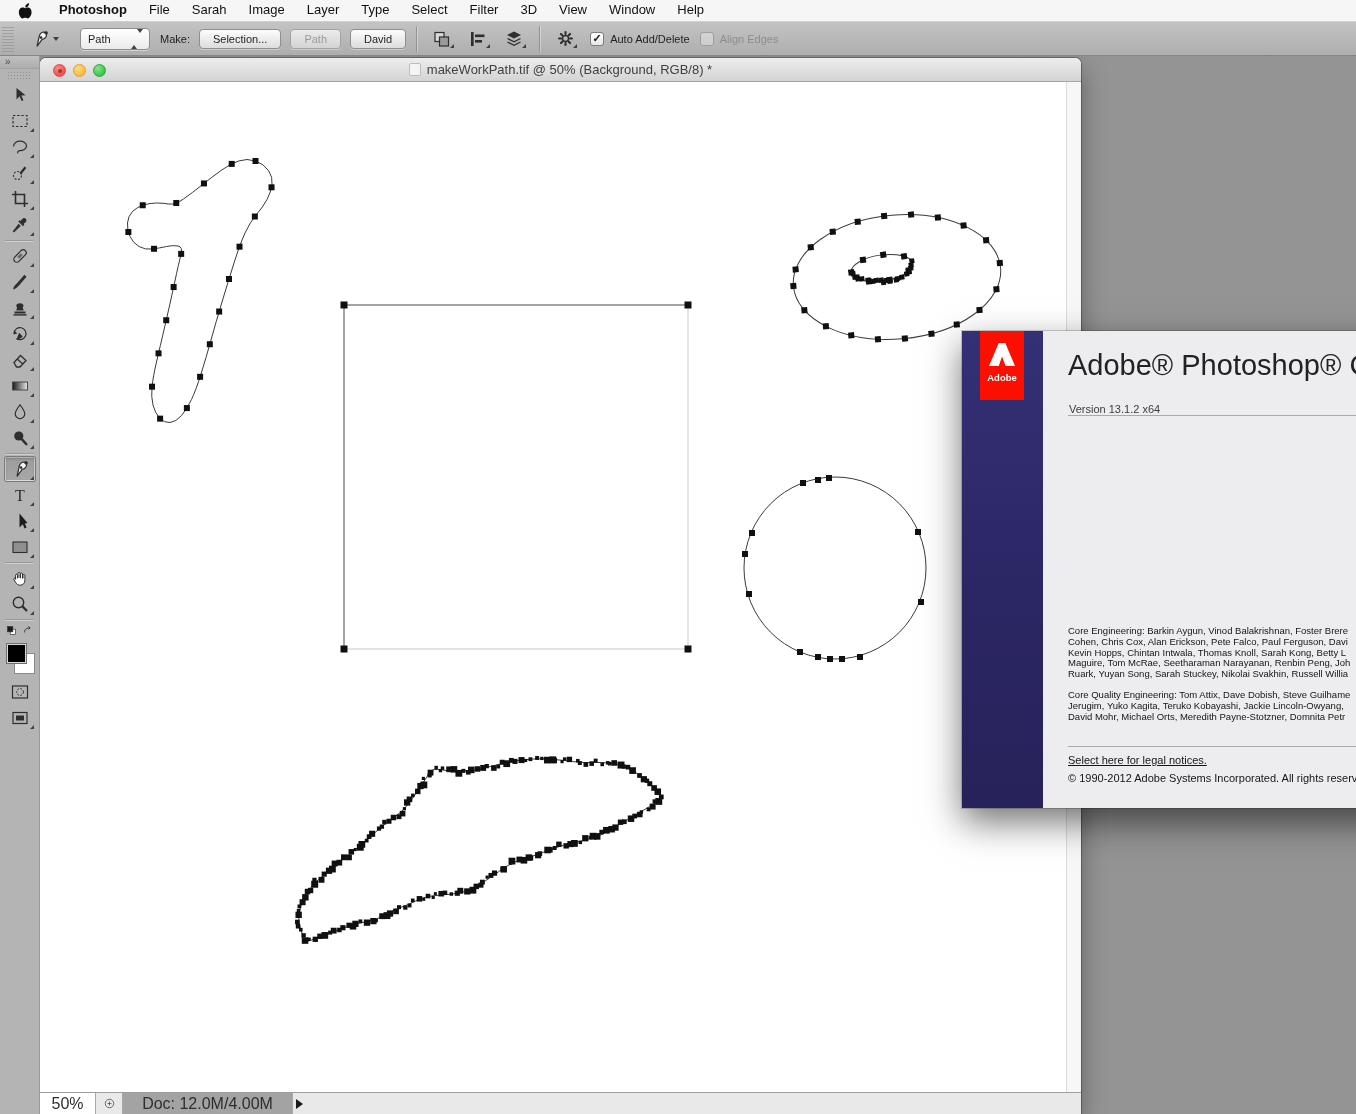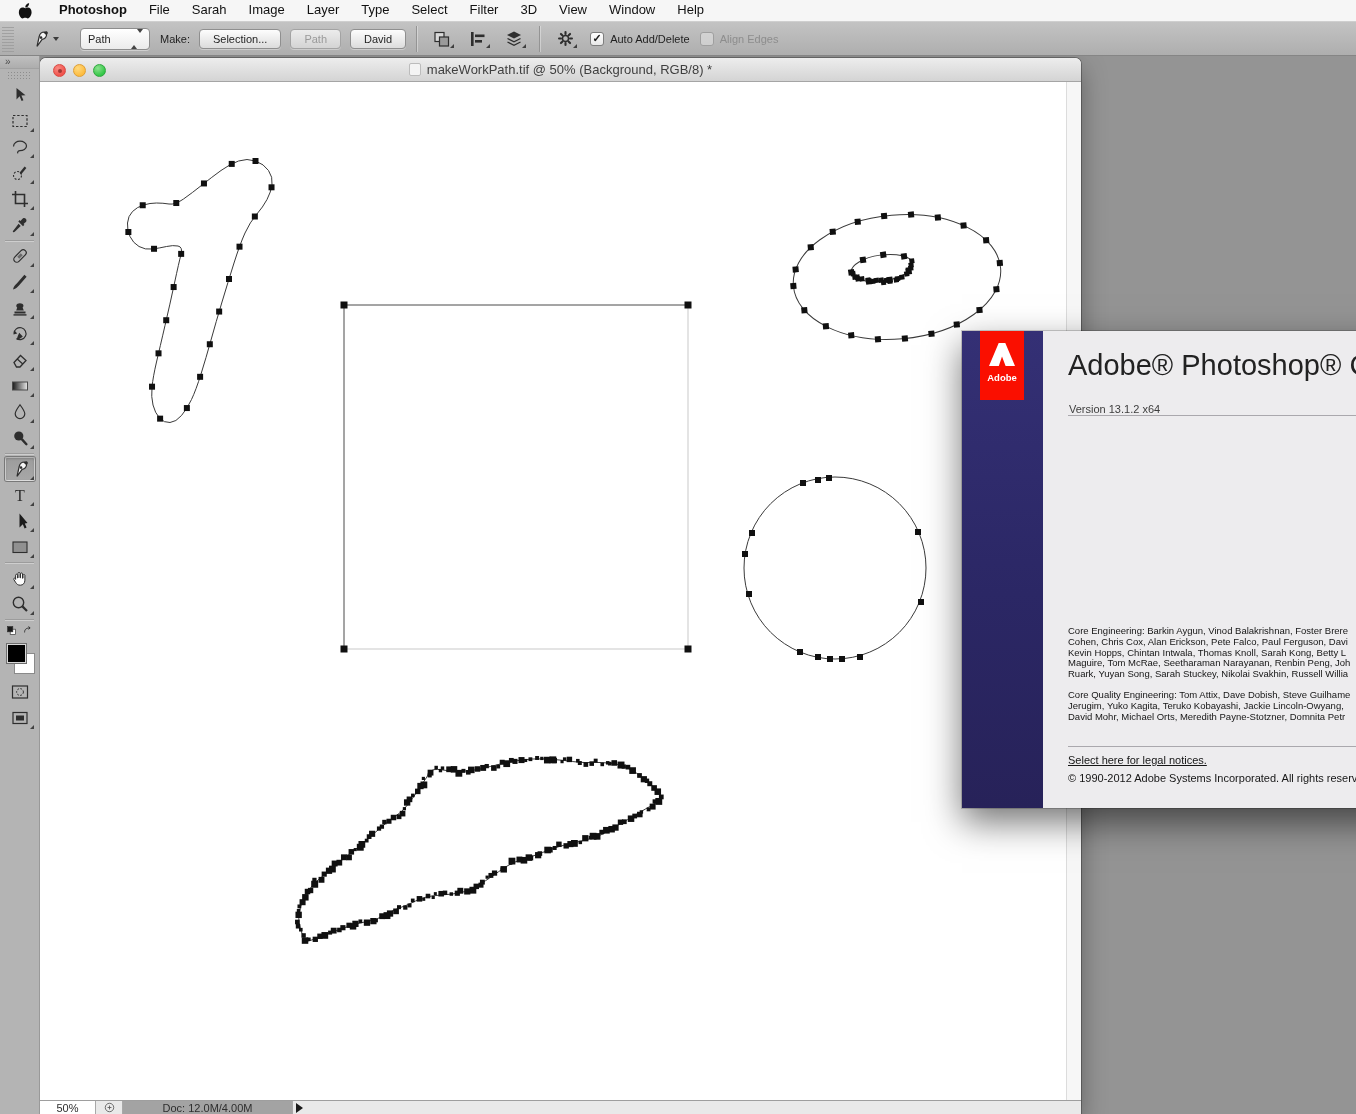--- a/index.html
+++ b/index.html
@@ -84,22 +84,22 @@
   .tl.close::after { content:""; position:absolute; left:4px; top:4px; width:4px; height:4px; border-radius:50%;
                      background:#8c2b27; opacity:.8; }
   .tl.min { background:radial-gradient(circle at 35% 30%,#ffd97e,#fdbc40 70%); border:1px solid #df9f34; }
   .tl.max { background:radial-gradient(circle at 35% 30%,#8ce28e,#34c748 70%); border:1px solid #2fa73e; }
   #window-title { text-align:center; line-height:23px; font-size:13px; color:#3f3f3f; white-space:nowrap; }
   #doc-icon { display:inline-block; width:12px; height:13px; background:#f4f4f4; border:1px solid #bcbcbc;
               border-radius:2px; vertical-align:-2px; margin-right:6px; }
   #canvas { position:absolute; left:0; top:24px; width:1026px; height:1018px; background:#fff; overflow:hidden; }
   #vscroll { position:absolute; right:0; top:24px; width:15px; height:1018px; background:#f7f7f7;
              border-left:1px solid #dcdcdc; }
-  #statusbar { position:absolute; left:0; bottom:0; width:100%; height:14px; background:#e9e9e9;
-               border-top:1px solid #9e9e9e; display:flex; align-items:stretch; font-size:11px; color:#2e2e2e; }
+  #statusbar { position:absolute; left:0; bottom:0; width:100%; height:22px; background:#e9e9e9;
+               border-top:1px solid #9e9e9e; display:flex; align-items:stretch; font-size:16px; color:#2e2e2e; }
   #sb-zoom { width:56px; background:#fff; border-right:1px solid #a8a8a8; display:flex; align-items:center;
              justify-content:center; }
   #sb-drive { width:27px; display:flex; align-items:center; justify-content:center; border-right:1px solid #a8a8a8; }
   #sb-doc { width:170px; background:#a3a3a3; border-right:1px solid #a8a8a8; display:flex; align-items:center;
             justify-content:center; }
   #sb-arrow { margin-left:3px; display:flex; align-items:center; }
   #sb-arrow .tri { width:0; height:0; border-top:5px solid transparent; border-bottom:5px solid transparent;
                    border-left:7px solid #1a1a1a; }
 
   

